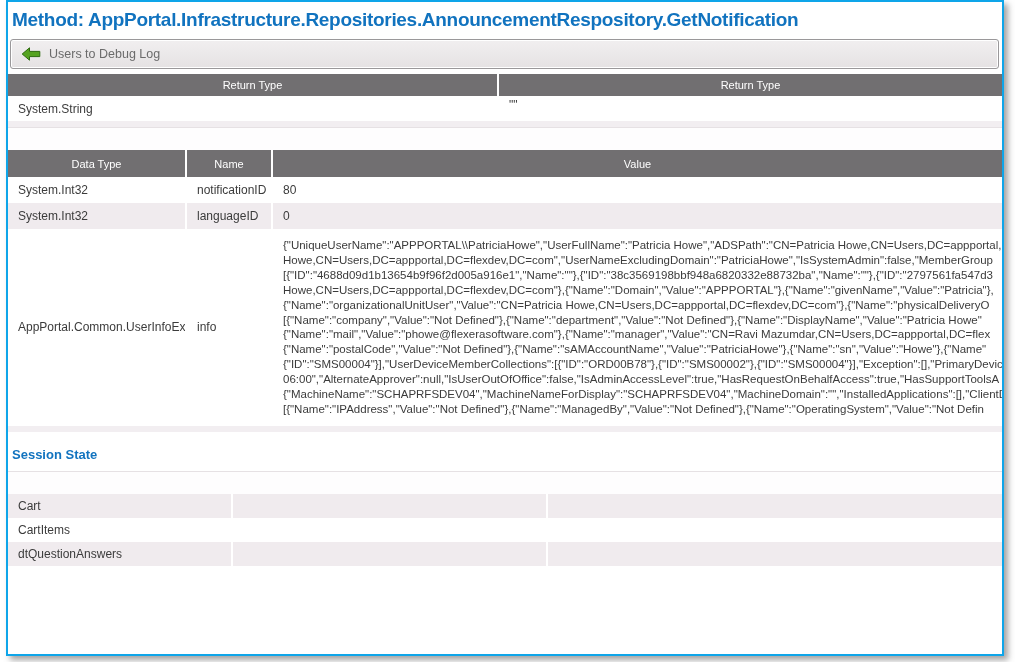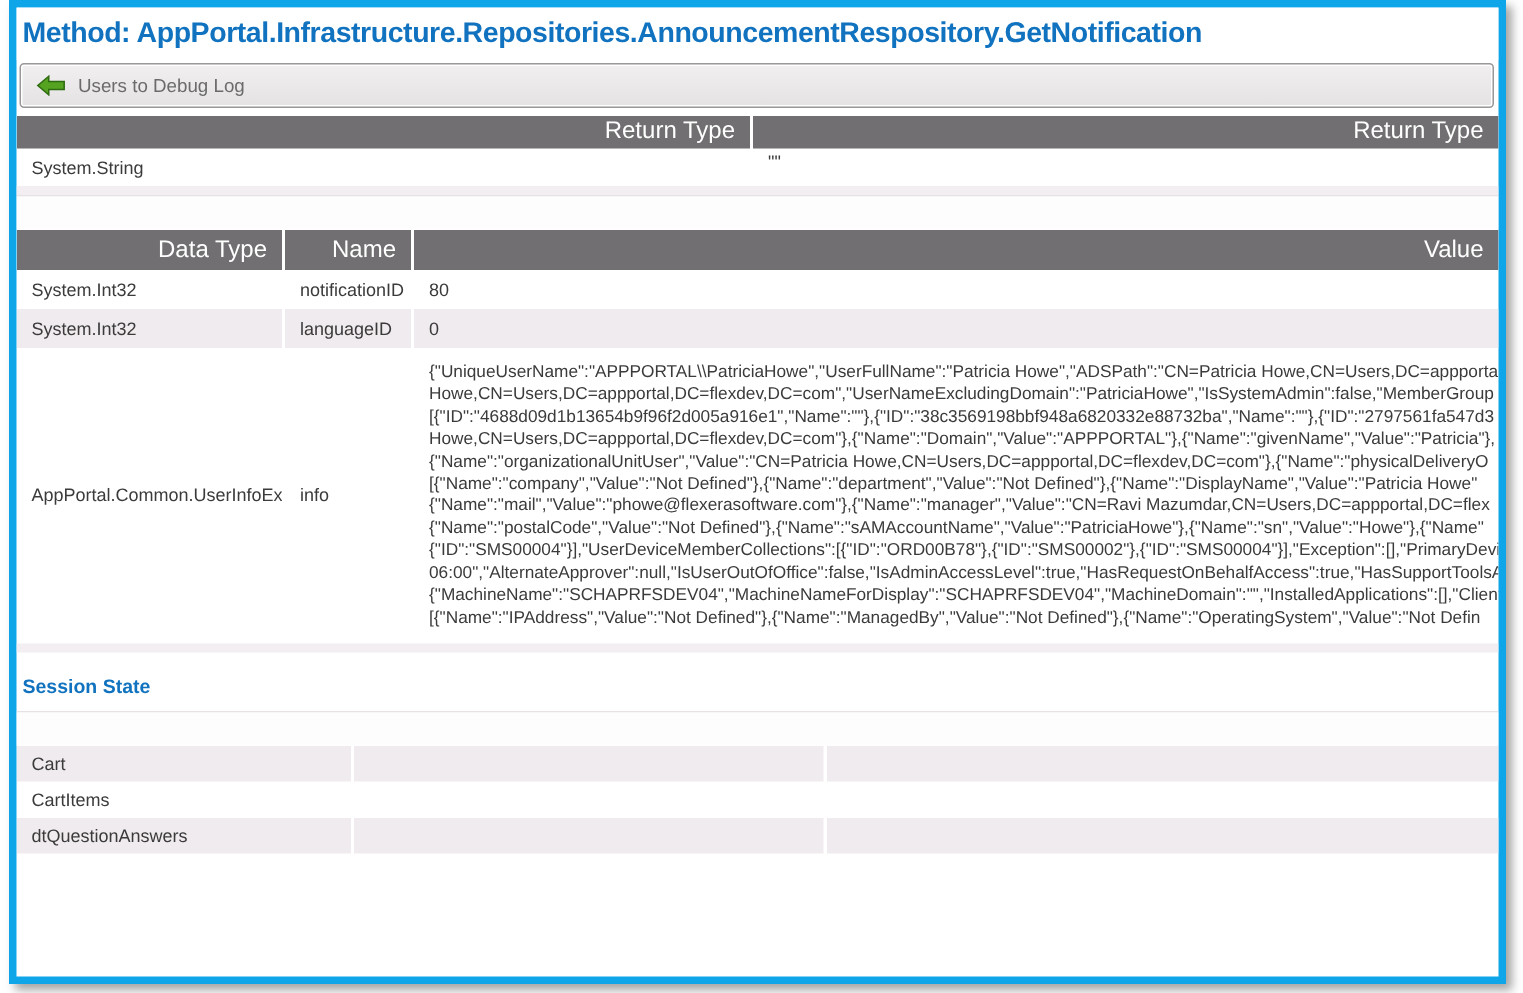--- a/index.html
+++ b/index.html
@@ -3,21 +3,21 @@
 <meta charset="utf-8">
 <style>
   * { margin: 0; padding: 0; box-sizing: border-box; }
   html, body { background: #ffffff; width: 1015px; height: 662px; overflow: hidden; }
   body { font-family: "Liberation Sans", "DejaVu Sans", sans-serif; }
 
   .frame {
     position: absolute; left: 6px; top: 0px;
     width: 998px; height: 656px;
     background: #ffffff;
-    border: 5px solid #0ea5e9;
+    border: 2px solid #0ea5e9;
     box-shadow: 4px 4px 6px rgba(90,90,90,0.55);
     overflow: hidden;
   }
 
   .title-bar { padding: 7px 4px 6px 4px; background: #ffffff; }
   .title-bar h1 {
     font-size: 19px; font-weight: bold; letter-spacing: -0.3px;
     color: #1173bf; white-space: nowrap;
   }
 
@@ -30,21 +30,21 @@
     padding: 0 10px; cursor: pointer;
   }
   .back-btn .arrow { width: 20px; height: 14px; margin-right: 8px; flex: 0 0 auto; }
   .back-btn .lbl { font-size: 12.5px; color: #6b6b6b; }
 
   .gap4 { height: 5px; }
 
   table { border-collapse: collapse; width: 100%; table-layout: fixed; }
   th {
     background: #716f71; color: #ffffff; font-weight: normal;
-    font-size: 16px; text-align: right; padding: 0 10px; height: 22px;
+    font-size: 11px; text-align: center; padding: 0 10px; height: 22px;
     white-space: nowrap; overflow: hidden;
   }
   td {
     font-size: 12px; color: #3b3b3b; padding: 0 10px; height: 24px;
     white-space: nowrap; overflow: hidden; vertical-align: middle;
   }
   th + th, td + td { border-left: 2px solid #ffffff; }
   tr.alt td { background: #f0ebee; }
 
   .pink-strip { height: 6px; background: #f2eef1; }

